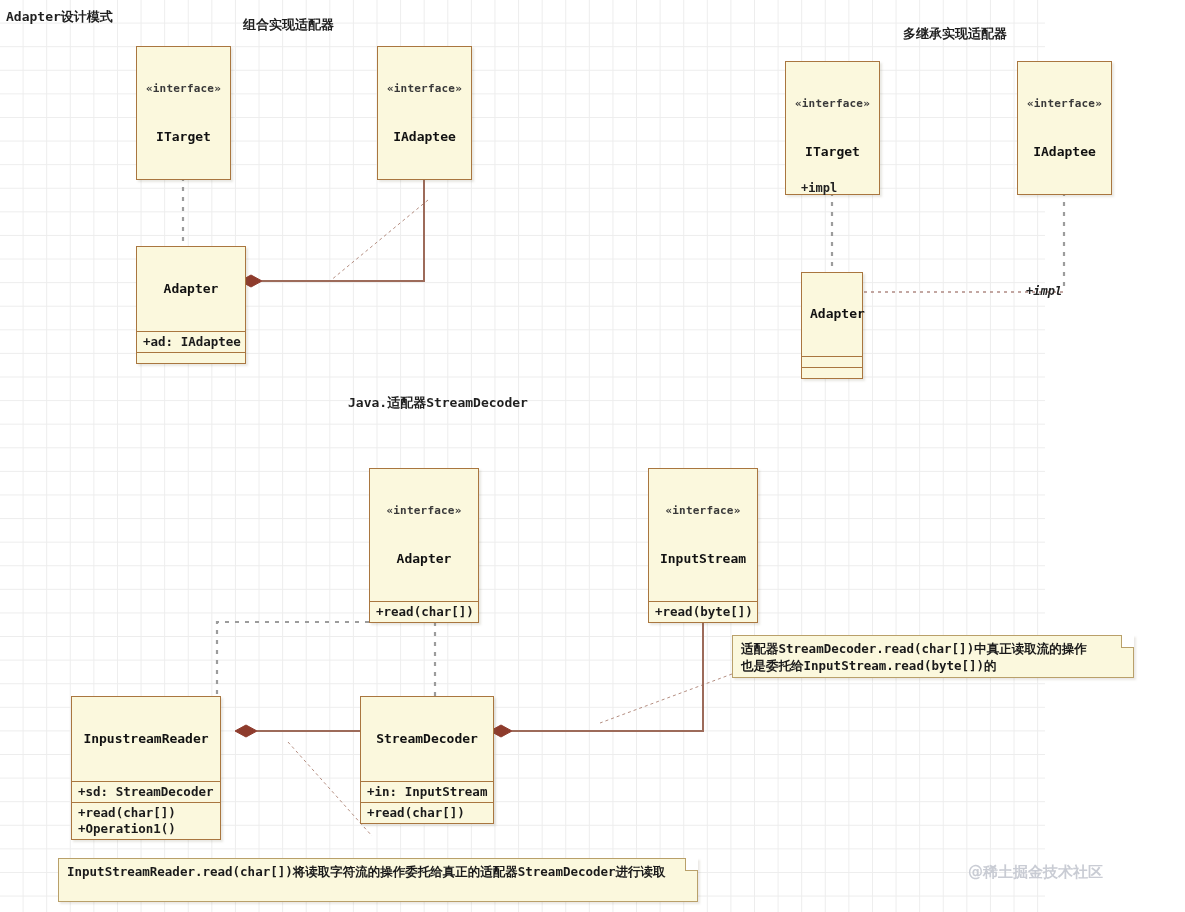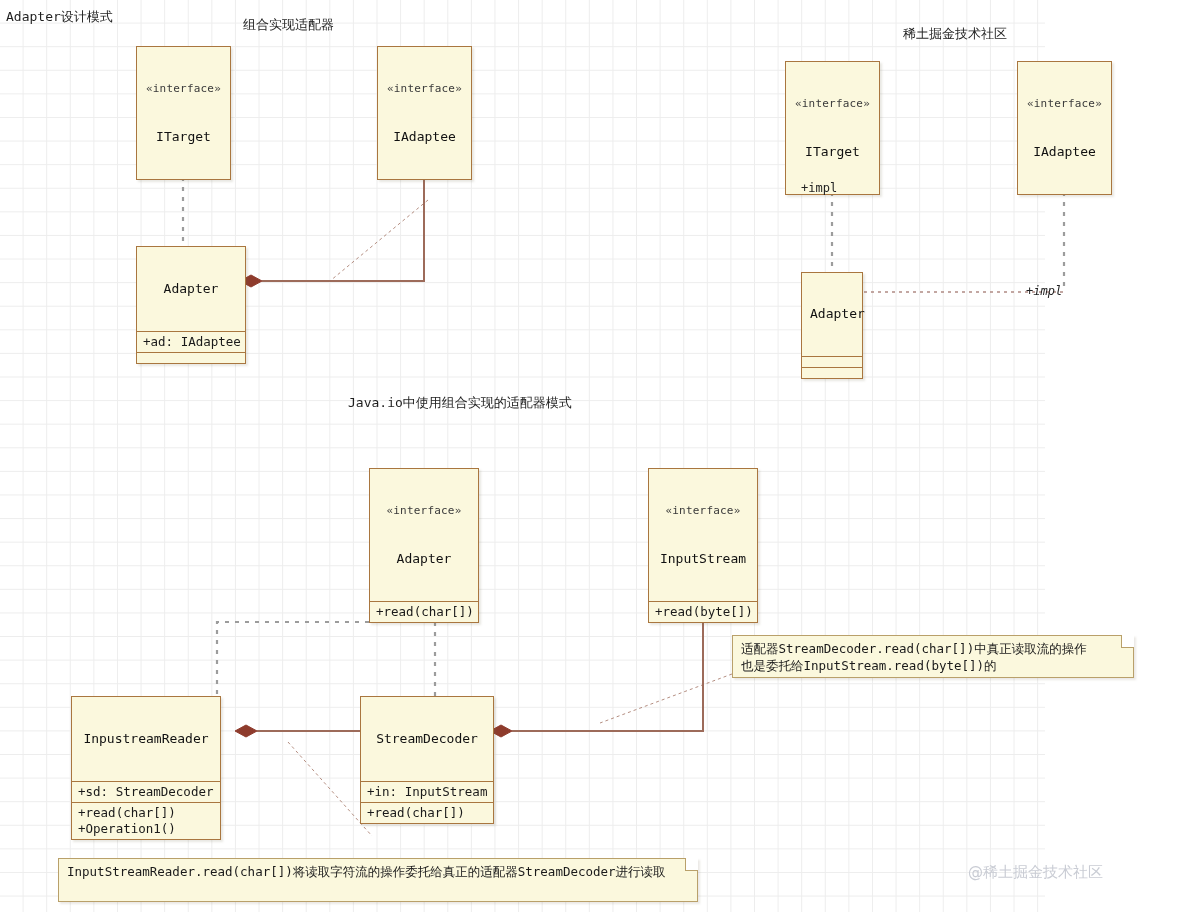--- a/index.html
+++ b/index.html
@@ -11,20 +11,21 @@
   }
   #canvas{
     position:relative;
     width:1045px;height:912px;
     background-color:#ffffff;
     background-image:
       linear-gradient(to right,#ededed 1px,transparent 1px),
       linear-gradient(to bottom,#ededed 1px,transparent 1px);
     background-size:23.6px 23.6px;
     background-position:-1px -1px;
+    font-weight:bold;
   }
   .svg-layer{position:absolute;left:0;top:0;width:1185px;height:912px;pointer-events:none;}
 
   
   .umlbox{
     position:absolute;
     background:#fbf8dd;
     border:1.4px solid #a9763f;
     box-shadow:2px 2px 2px rgba(120,110,80,.16);
     box-sizing:border-box;
@@ -141,22 +142,22 @@
       <line x1="257" y1="731" x2="360" y2="731" stroke="#9d6b5a" stroke-width="2"></line>
       <path d="M257,731 L246,725 L235,731 L246,737 z" fill="#8e3b2c" stroke="#8e3b2c" stroke-width="1"></path>
     </g>
 
     <line x1="732" y1="674" x2="600" y2="723" stroke="#9d6b5a" stroke-width="0.9" stroke-dasharray="3 3" opacity=".85"></line>
     <line x1="288" y1="742" x2="372" y2="836" stroke="#9d6b5a" stroke-width="0.9" stroke-dasharray="3 3" opacity=".85"></line>
   </svg>
 
   <div class="title" style="left:6px;top:8px;">Adapter设计模式</div>
   <div class="title" style="left:243px;top:16px;">组合实现适配器</div>
-  <div class="title" style="left:903px;top:25px;">稀土掘金技术社区</div>
-  <div class="title" style="left:348px;top:394px;">Java.io中使用组合实现的适配器模式</div>
+  <div class="title" style="left:903px;top:25px;">多继承实现适配器</div>
+  <div class="title" style="left:348px;top:394px;">Java.适配器StreamDecoder</div>
 
   <div class="umlbox" style="left:136px;top:46px;width:95px;">
     <div class="sec center">
       <span class="ifc">«interface»</span>
       <span class="nm">ITarget</span>
     </div>
   </div>
 
   <div class="umlbox" style="left:377px;top:46px;width:95px;">
     <div class="sec center">

